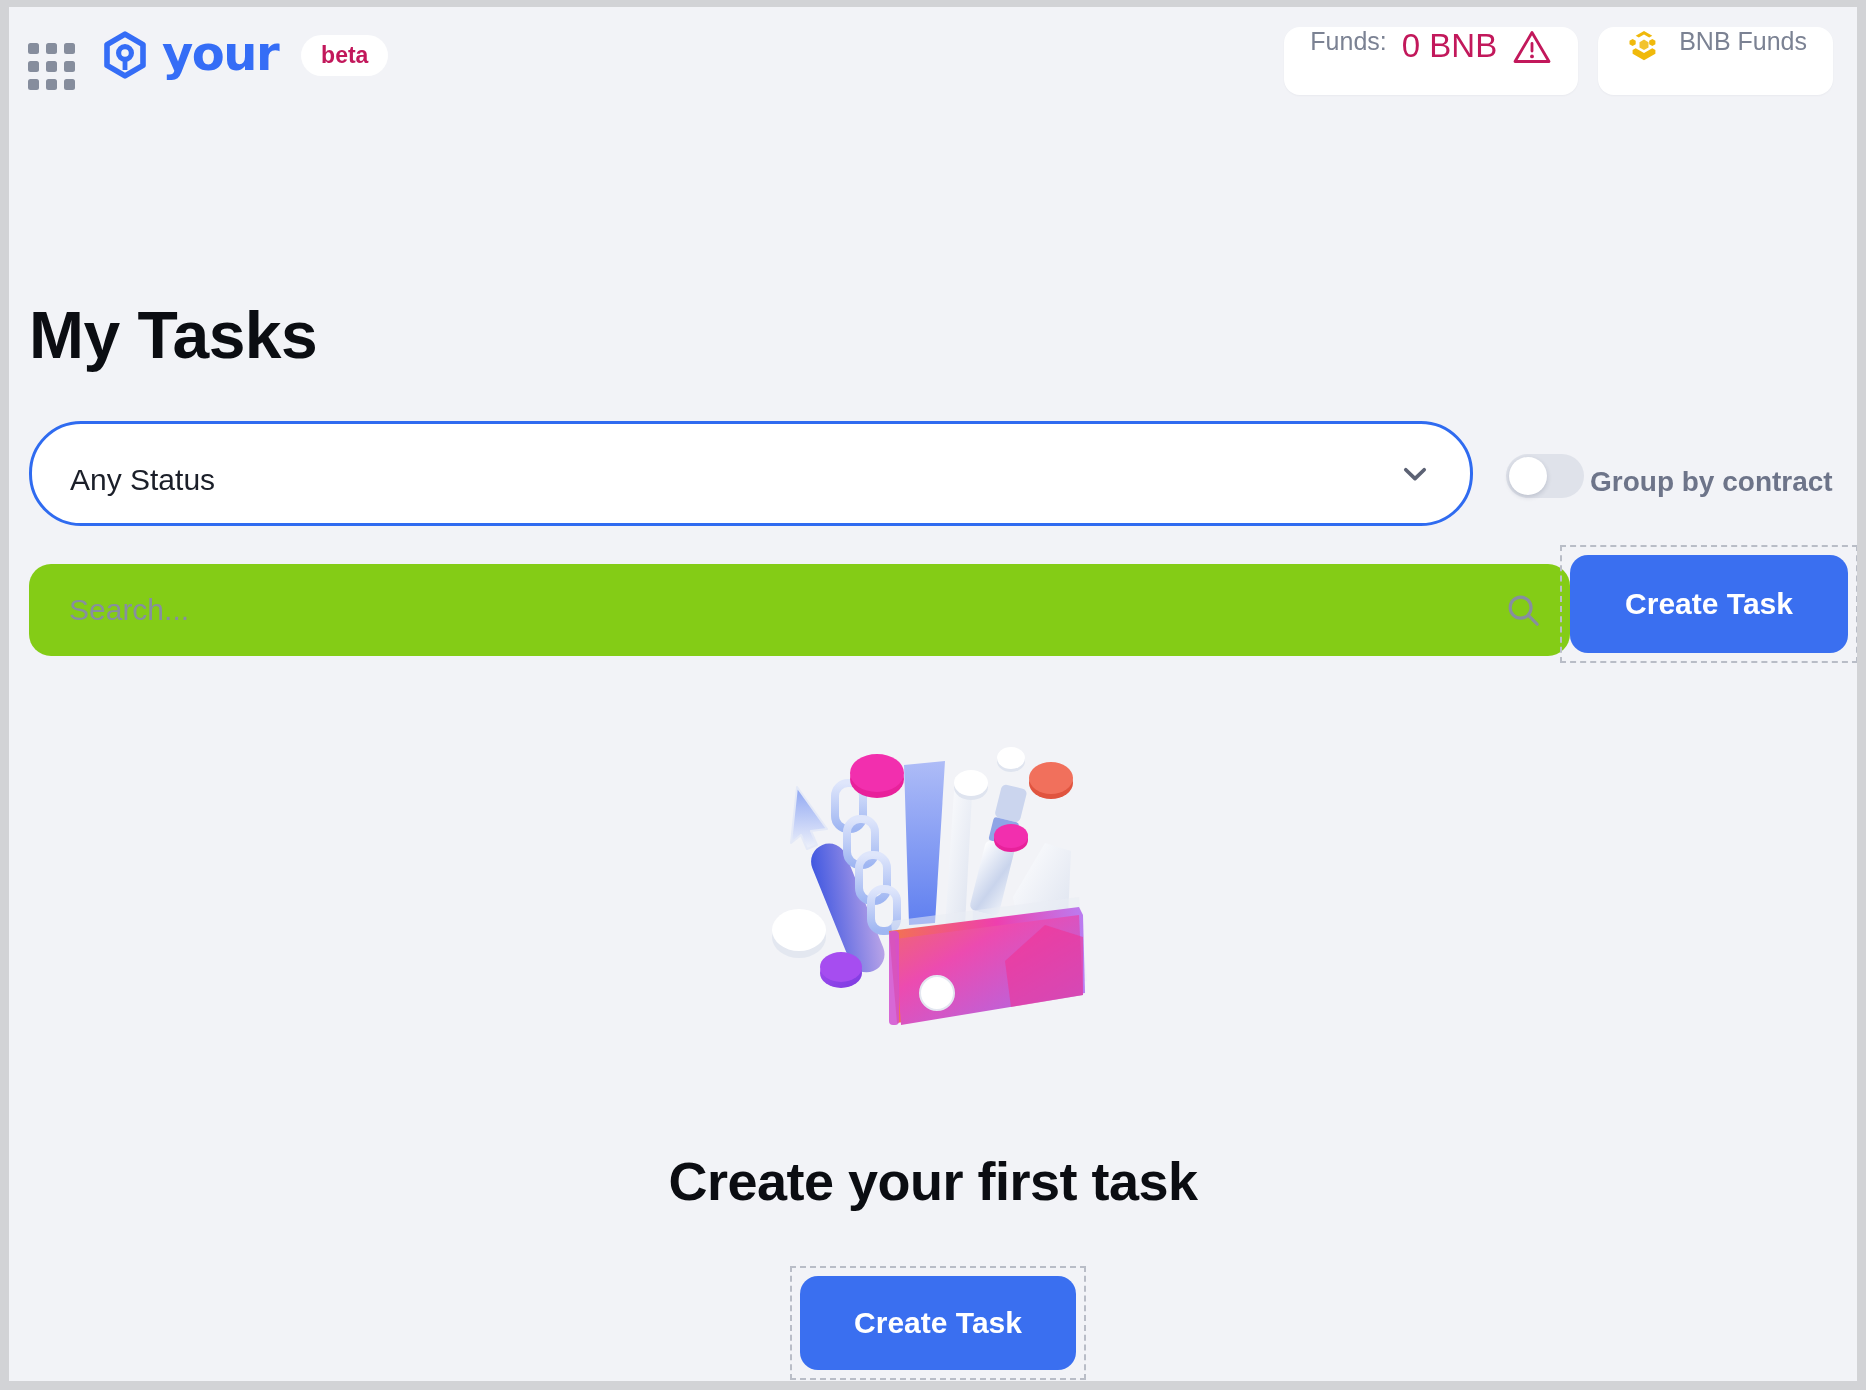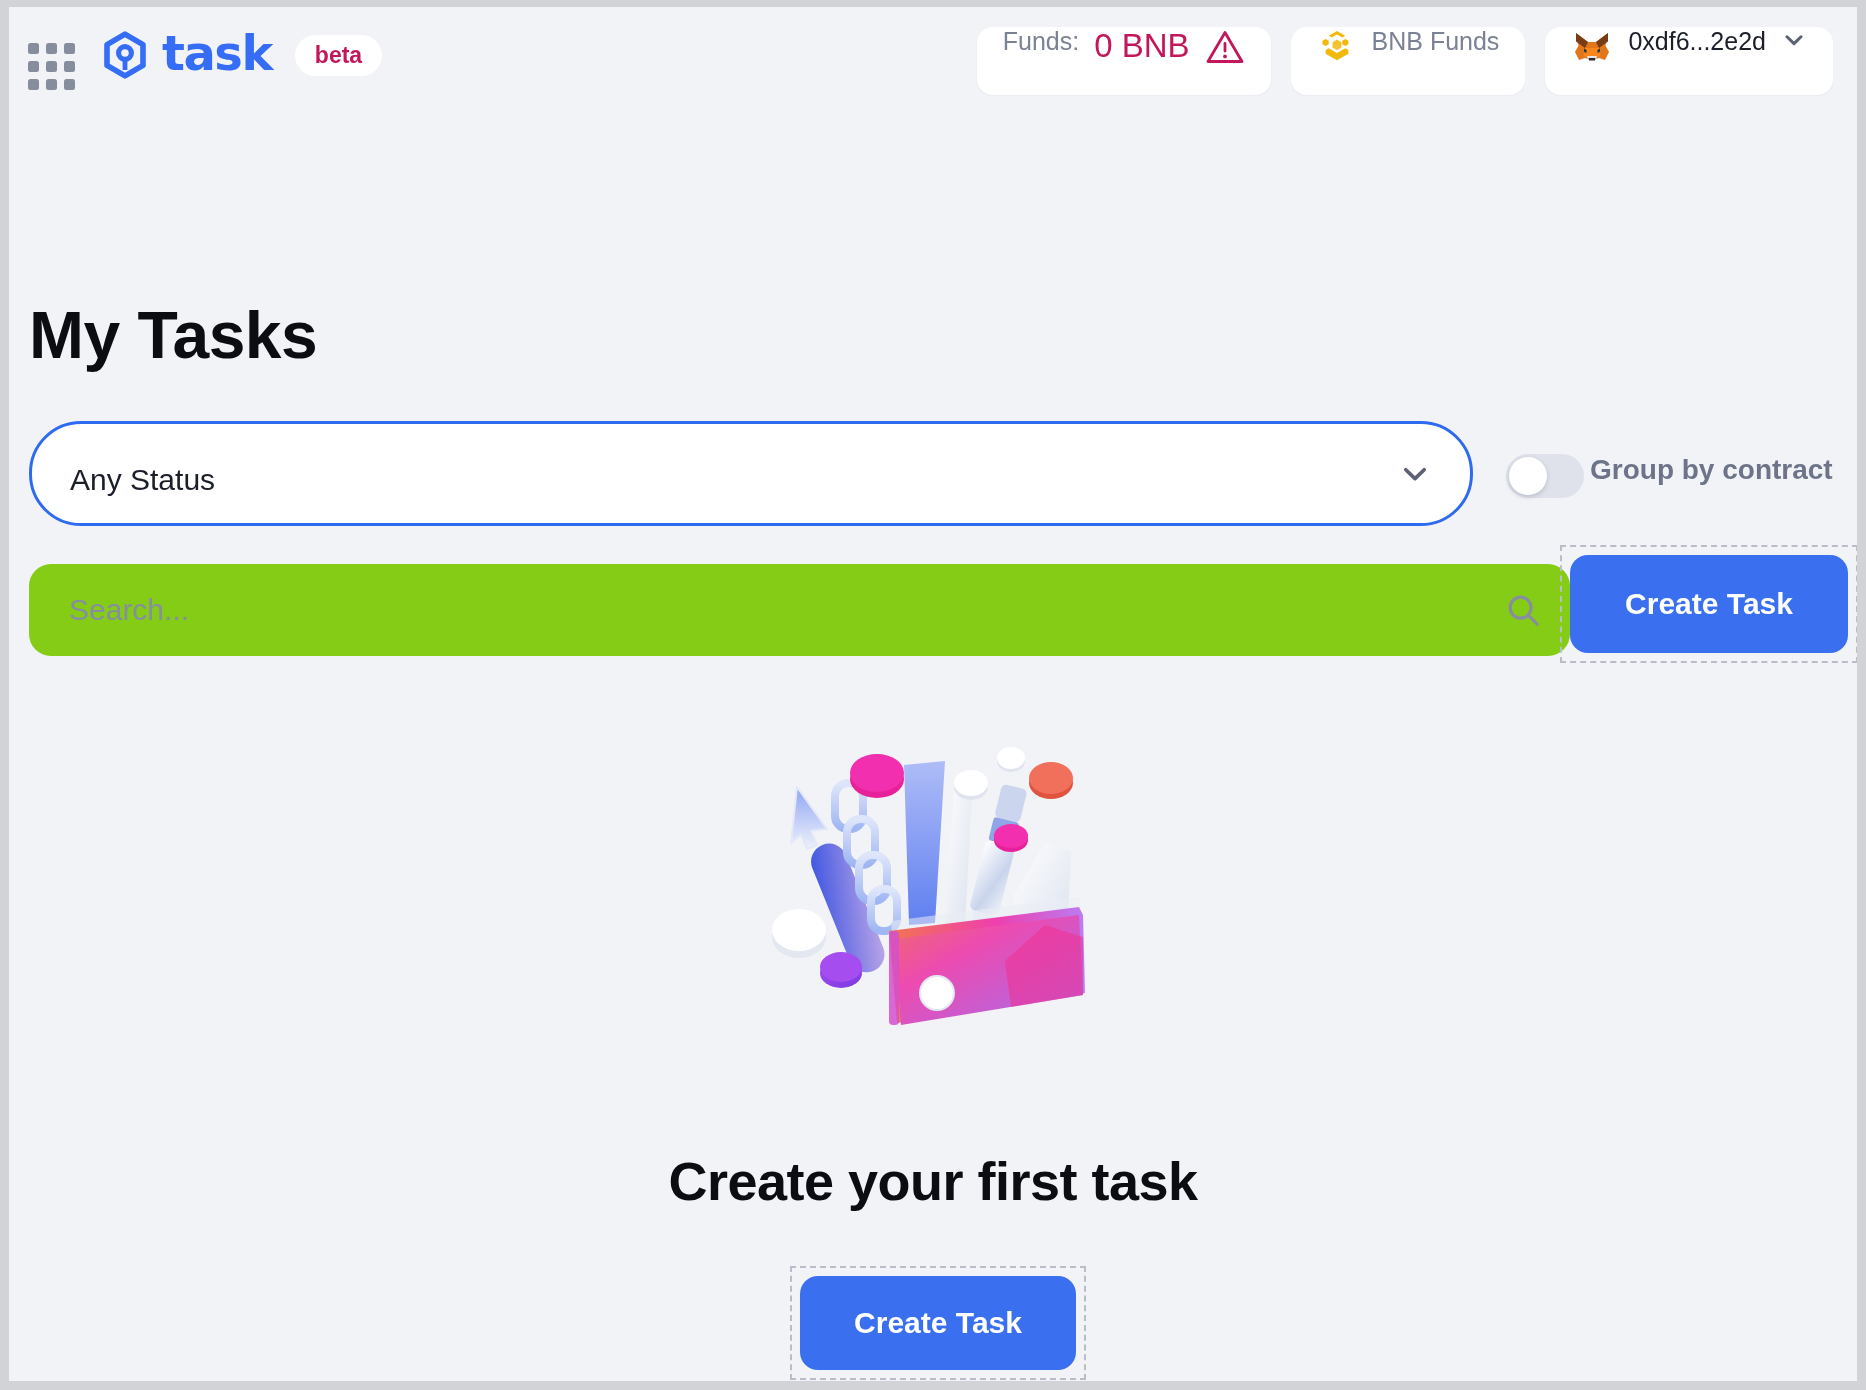--- a/index.html
+++ b/index.html
@@ -144,21 +144,21 @@
     flex: 1;
     margin-top: 12px;
   }
   .chev-lg { width: 34px; height: 34px; display: block; color: #5c6274; }
 
   .toggle-row {
     position: absolute;
     left: 1497px;
     top: 447px;
     display: flex;
-    align-items: flex-start;
+    align-items: flex-end;
     gap: 6px;
   }
   .toggle {
     width: 78px;
     height: 44px;
     border-radius: 22px;
     background: #dfe2ea;
     position: relative;
     cursor: pointer;
     flex: none;
@@ -291,21 +291,21 @@
       <i></i>
       <i></i>
     </div>
 
     <div class="brand">
       <svg class="brand-logo" viewBox="0 0 48 48">
         <path d="M24 3.2 42 13.6v20.8L24 44.8 6 34.4V13.6Z" fill="none" stroke="#356df6" stroke-width="5.6" stroke-linejoin="round"></path>
         <circle cx="24" cy="22" r="6.4" fill="none" stroke="#356df6" stroke-width="5.2"></circle>
         <rect x="21.6" y="28" width="4.8" height="11" fill="#356df6"></rect>
       </svg>
-      <span class="brand-word">task</span>
+      <span class="brand-word">your</span>
       <span class="beta-pill">beta</span>
     </div>
 
     <div class="header-right">
 
       <div class="hcard">
         <span class="funds-label">Funds:</span>
         <span class="funds-value">0 BNB</span>
         <svg class="warn-icon" viewBox="0 0 40 40">
           <path d="M20 5.5 37 34.5H3Z" fill="none" stroke="#c2185b" stroke-width="2.8" stroke-linejoin="round"></path>
@@ -320,36 +320,20 @@
             <path d="M20 4 28.3 8.8 25.2 10.6 20 7.6 14.8 10.6 11.7 8.8Z"></path>
             <path d="M28.3 11.9 31.4 13.7v3.6l-3.1 1.8-3.1-1.8v-3.6Z"></path>
             <path d="M8.6 11.9 11.7 13.7v3.6L8.6 19.1 5.5 17.3v-3.6Z"></path>
             <path d="M20 12.6 24.5 15.2v5.2L20 23 15.5 20.4v-5.2Z" opacity="0.85"></path>
             <path d="M28.3 21.3 31.4 23.1v3.6L20 33.3 8.6 26.7v-3.6l3.1-1.8 8.3 4.8Z"></path>
           </g>
         </svg>
         <span class="chain-name">BNB Funds</span>
       </div>
 
-      <div class="hcard">
-        <svg class="fox-icon" viewBox="0 0 42 42">
-          <path d="M5 6 17 15h8L37 6l-2.5 12.5L38 25l-4 8-6-2-7 2-7-2-6 2-4-8 3.5-6.5Z" fill="#e2761b"></path>
-          <path d="M5 6 17 15l-3 6-9-6.5Z" fill="#763d16"></path>
-          <path d="M37 6 25 15l3 6 9-6.5Z" fill="#763d16"></path>
-          <path d="M14 21h14l1.5 8-8.5 2-8.5-2Z" fill="#f6851b"></path>
-          <path d="M16 29h10l-1 4h-8Z" fill="#e4e6ea"></path>
-          <path d="M17.5 31h7l-.6 2.4h-5.8Z" fill="#2a2a2a"></path>
-          <path d="M13 21.6l2.6 1.3-.3 3.1-2.3-1.2Z" fill="#233447"></path>
-          <path d="M29 21.6l-2.6 1.3.3 3.1 2.3-1.2Z" fill="#233447"></path>
-        </svg>
-        <span class="wallet-addr">0xdf6...2e2d</span>
-        <svg class="chev-sm" viewBox="0 0 24 24">
-          <path d="M5.5 9 12 15.3 18.5 9" fill="none" stroke="#5c6274" stroke-width="2.8" stroke-linecap="round" stroke-linejoin="round"></path>
-        </svg>
-      </div>
 
     </div>
   </div>
 
   <h1 class="page-title">My Tasks</h1>
 
   <div class="status-select">
     <span class="val">Any Status</span>
     <svg class="chev-lg" viewBox="0 0 24 24">
       <path d="M5.5 9 12 15.3 18.5 9" fill="none" stroke="#5c6274" stroke-width="2.6" stroke-linecap="round" stroke-linejoin="round"></path>

